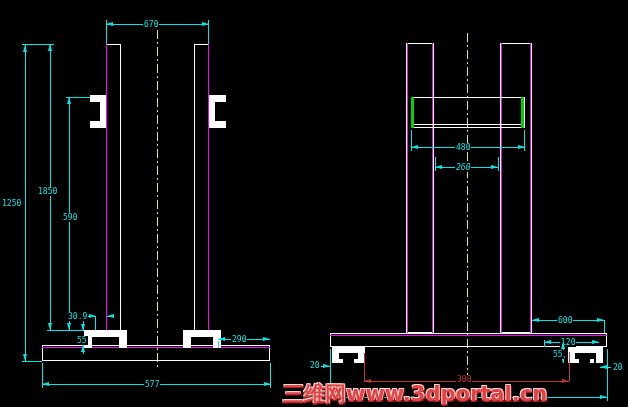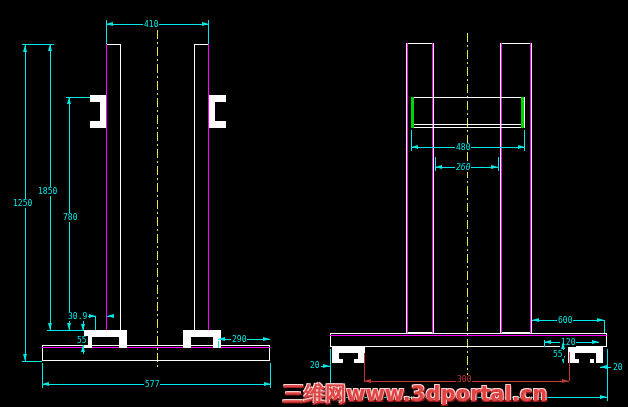--- a/index.html
+++ b/index.html
@@ -60,40 +60,40 @@
     <div class="mhl" style="left:42px;top:347px;width:228px;"></div>
 
     <div class="hat" style="left:84px;top:330px;width:43px;height:18px;border-width:7px 8px 0 8px;"></div>
     <div class="hat" style="left:183px;top:330px;width:38px;height:18px;border-width:7px 8px 0 8px;"></div>
 
     <div class="vl" style="left:106px;top:20px;height:24px;"></div>
     <div class="vl" style="left:208px;top:20px;height:24px;"></div>
     <div class="hl" style="left:106px;top:24px;width:103px;"></div>
     <div class="ar ar-l" style="left:106px;top:22px;"></div>
     <div class="ar ar-r" style="left:202px;top:22px;"></div>
-    <div class="dim" style="left:143px;top:20px;">410</div>
+    <div class="dim" style="left:143px;top:20px;">670</div>
 
     <div class="hl" style="left:22px;top:44px;width:32px;"></div>
     <div class="hl" style="left:22px;top:361px;width:20px;"></div>
     <div class="vl" style="left:25px;top:45px;height:316px;"></div>
     <div class="ar ar-u" style="left:23px;top:45px;"></div>
     <div class="ar ar-d" style="left:23px;top:354px;"></div>
-    <div class="dim" style="left:12px;top:199px;text-align:right;">1250</div>
+    <div class="dim" style="left:1px;top:199px;text-align:right;">1250</div>
 
     <div class="vl" style="left:50px;top:44px;height:286px;"></div>
     <div class="hl" style="left:47px;top:330px;width:37px;"></div>
     <div class="ar ar-u" style="left:48px;top:44px;"></div>
     <div class="ar ar-d" style="left:48px;top:323px;"></div>
     <div class="dim" style="left:37px;top:187px;">1850</div>
 
     <div class="hl" style="left:66px;top:97px;width:24px;"></div>
     <div class="vl" style="left:69px;top:97px;height:233px;"></div>
     <div class="ar ar-u" style="left:67px;top:97px;"></div>
     <div class="ar ar-d" style="left:67px;top:323px;"></div>
-    <div class="dim" style="left:62px;top:213px;">780</div>
+    <div class="dim" style="left:62px;top:213px;">590</div>
 
     <div class="dim" style="left:67px;top:312px;">30.9</div>
     <div class="hl" style="left:88px;top:316px;width:8px;"></div>
     <div class="ar ar-r" style="left:89px;top:314px;"></div>
     <div class="hl" style="left:107px;top:316px;width:7px;"></div>
     <div class="ar ar-l" style="left:107px;top:314px;"></div>
     <div class="vl" style="left:95px;top:316px;height:14px;"></div>
 
     <div class="dim" style="left:76px;top:336px;">55</div>
     <div class="vl" style="left:83px;top:321px;height:9px;"></div>

